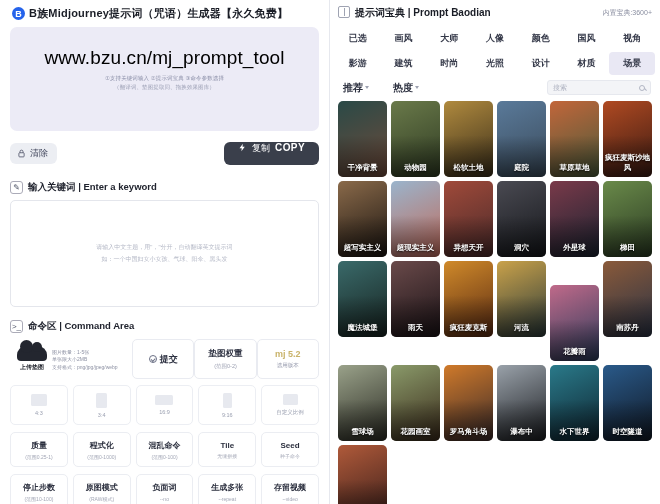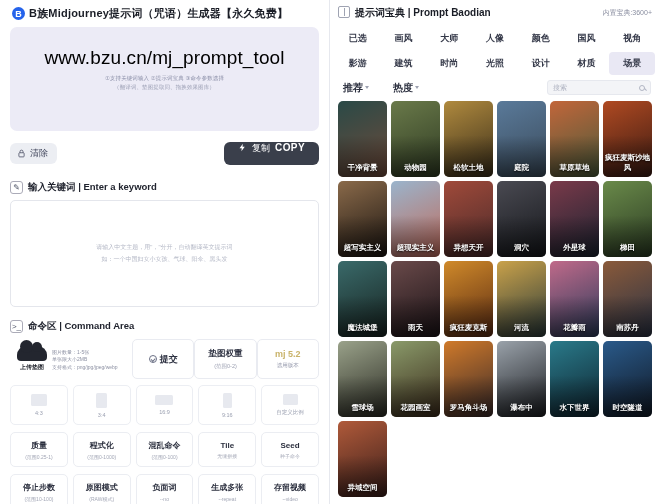--- a/index.html
+++ b/index.html
@@ -445,21 +445,21 @@
           <div class="cap">雨天</div>
         </div>
         <div class="card" style="background: linear-gradient(155deg, rgb(208, 138, 42) 0%, rgb(90, 42, 18) 100%);">
           <div class="veil"></div>
           <div class="cap">疯狂麦克斯</div>
         </div>
         <div class="card" style="background: linear-gradient(155deg, rgb(202, 162, 74) 0%, rgb(42, 58, 58) 100%);">
           <div class="veil"></div>
           <div class="cap">河流</div>
         </div>
-        <div class="card" style="background: linear-gradient(155deg, rgb(192, 106, 138) 0%, rgb(42, 58, 90) 100%);">
+        <div class="card" style="background: linear-gradient(155deg, rgb(192, 106, 138) 0%, rgb(42, 58, 90) 100%); margin-top: 24px;">
           <div class="veil"></div>
           <div class="cap">花瓣雨</div>
         </div>
         <div class="card" style="background: linear-gradient(155deg, rgb(138, 90, 58) 0%, rgb(42, 50, 68) 100%);">
           <div class="veil"></div>
           <div class="cap">南苏丹</div>
         </div>
         <div class="card" style="background: linear-gradient(155deg, rgb(154, 162, 138) 0%, rgb(42, 42, 34) 100%);">
           <div class="veil"></div>
           <div class="cap">雪球场</div>

